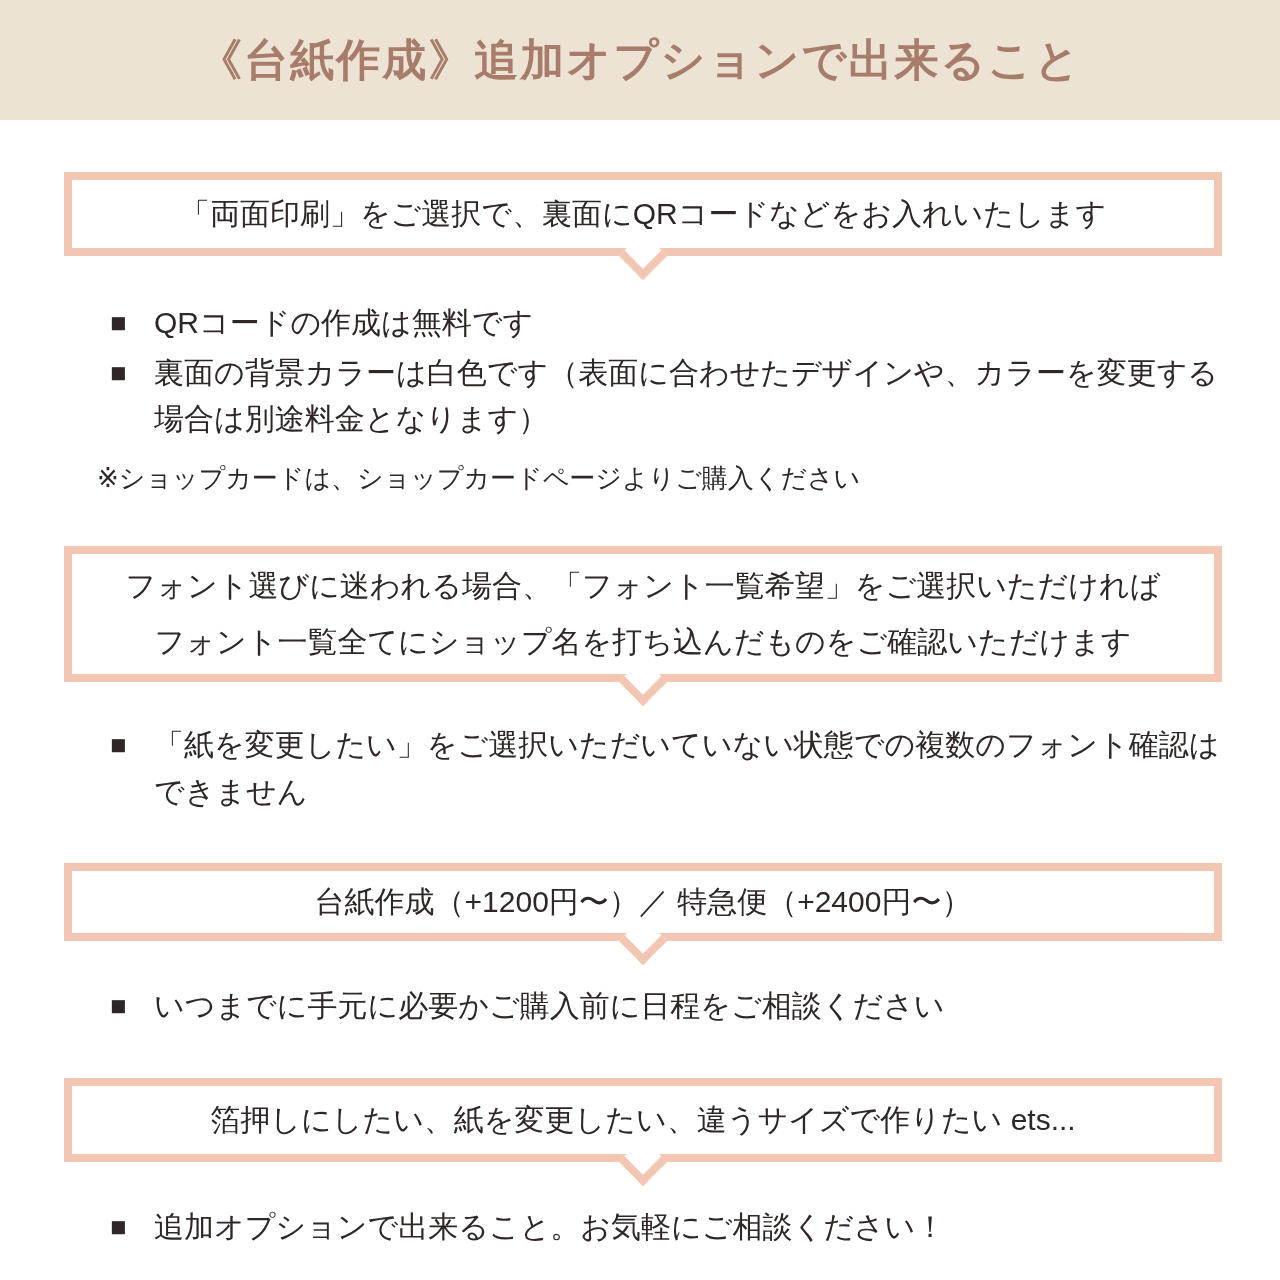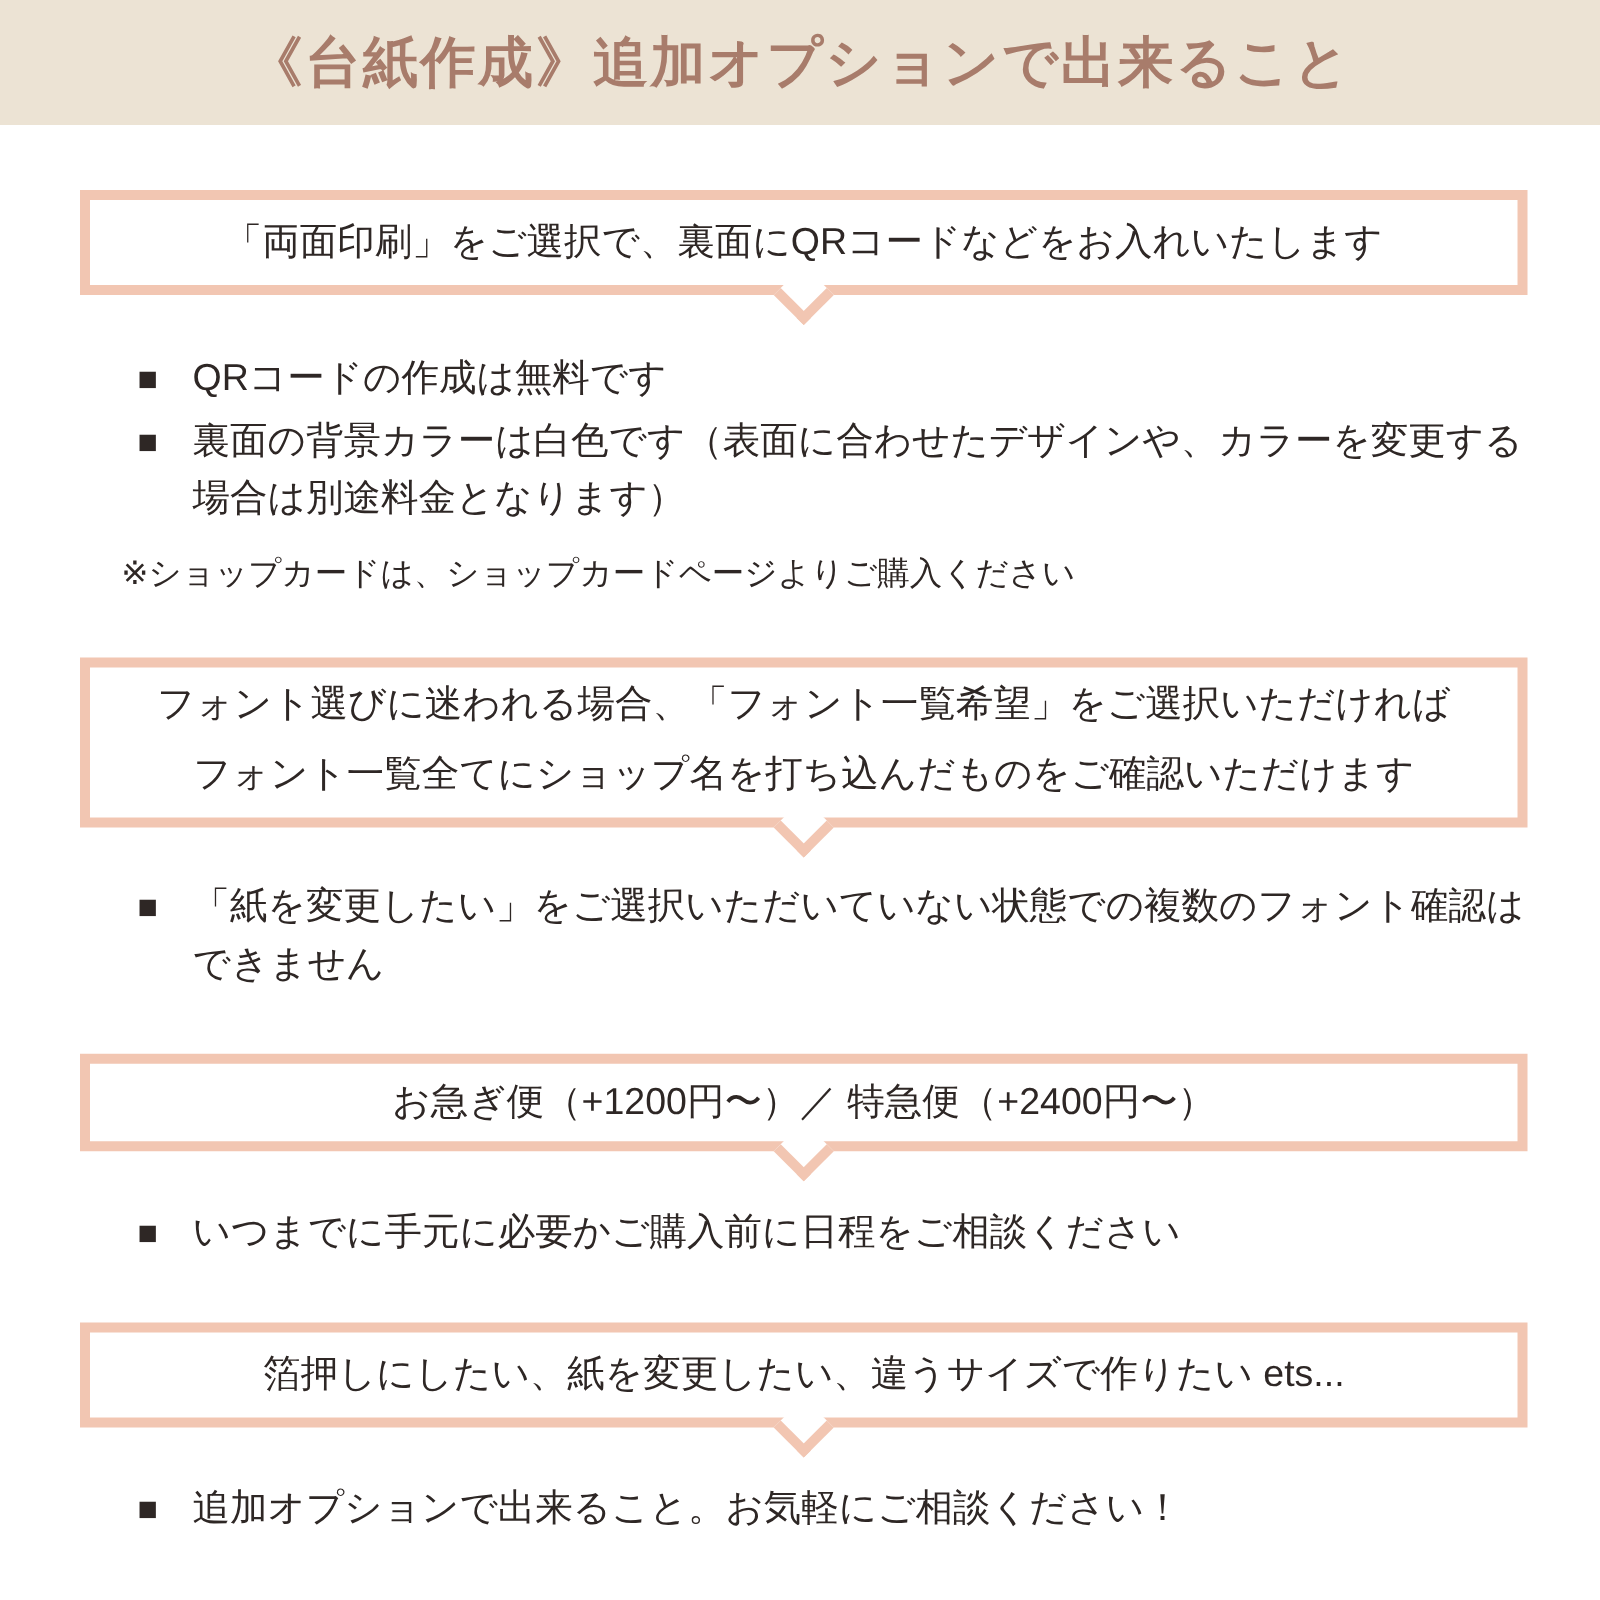--- a/index.html
+++ b/index.html
@@ -10,21 +10,21 @@
   }
   *{box-sizing:border-box;}
   html,body{margin:0;padding:0;}
   body{
     width:1280px;height:1280px;overflow:hidden;background:#ffffff;
     font-family:"Liberation Sans","DejaVu Sans",sans-serif;
     color:var(--ink);
   }
   
   .banner{
-    height:100px;width:100%;
+    height:120px;width:100%;
     background:var(--banner-bg);
     display:flex;align-items:center;justify-content:center;
   }
   .banner h1{
     margin:0;font-size:44px;font-weight:bold;
     letter-spacing:2px;color:var(--banner-fg);
   }
   
   .callout{
     position:relative;
@@ -38,21 +38,21 @@
   .callout .tail{
     position:absolute;left:50%;bottom:-25px;
     width:34px;height:34px;
     background:#ffffff;
     border-right:8px solid var(--accent);
     border-bottom:8px solid var(--accent);
     transform:translateX(-50%) rotate(45deg);
   }
   .callout-1{margin-top:52px;padding:16px 12px;}
   .callout-2{margin-top:48px;padding:4px 12px;}
-  .callout-2 p{line-height:1.88;font-family:Liberation Mono, monospace;}
+  .callout-2 p{line-height:1.88;}
   .callout-3{margin-top:48px;padding:13px 12px;}
   .callout-4{margin-top:48px;padding:16px 12px;}
   
   .notes{
     margin-left:110px;margin-right:40px;
   }
   .notes-1{margin-top:44px;}
   .notes-2{margin-top:40px;}
   .notes-3{margin-top:42px;}
   .notes-4{margin-top:42px;}
@@ -110,21 +110,21 @@
 </section>
 
 <div class="notes notes-2">
   <div class="note-row">
     <span class="marker">■</span>
     <p class="note-text">「紙を変更したい」をご選択いただいていない状態での複数のフォント確認はできません</p>
   </div>
 </div>
 
 <section class="callout callout-3">
-  <p>お急ぎ便（+1200円〜）／ 特急便（+2400円〜）</p>
+  <p>台紙作成（+1200円〜）／ 特急便（+2400円〜）</p>
   <span class="tail"></span>
 </section>
 
 <div class="notes notes-3">
   <div class="note-row">
     <span class="marker">■</span>
     <p class="note-text">いつまでに手元に必要かご購入前に日程をご相談ください</p>
   </div>
 </div>
 

